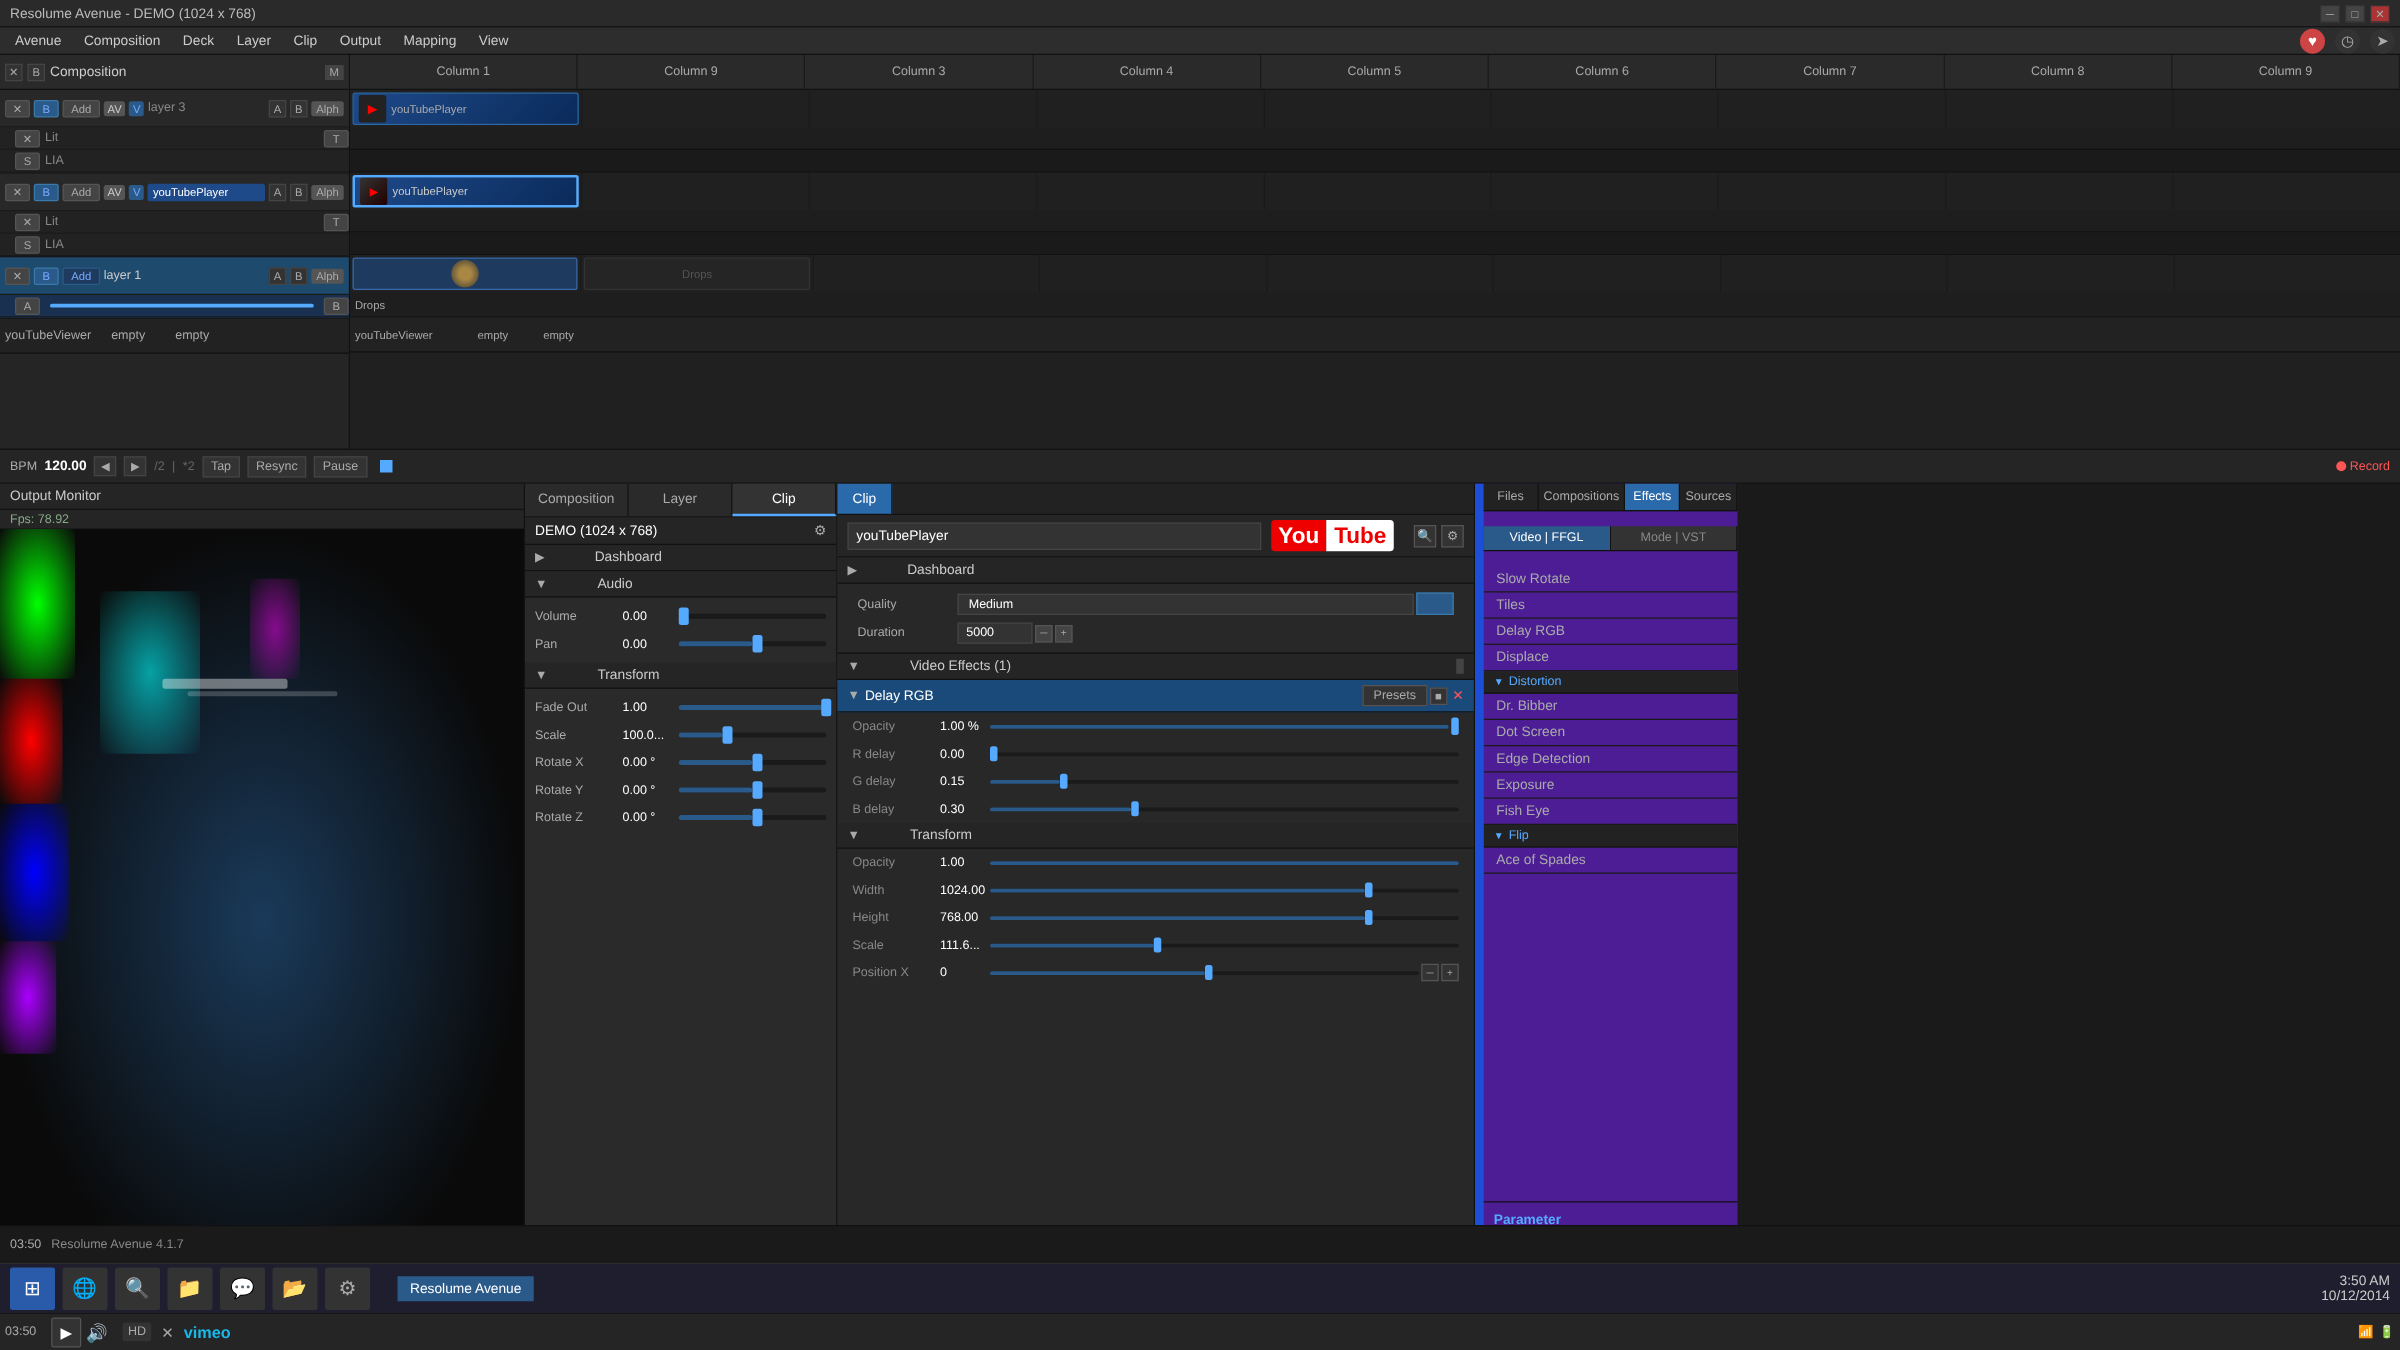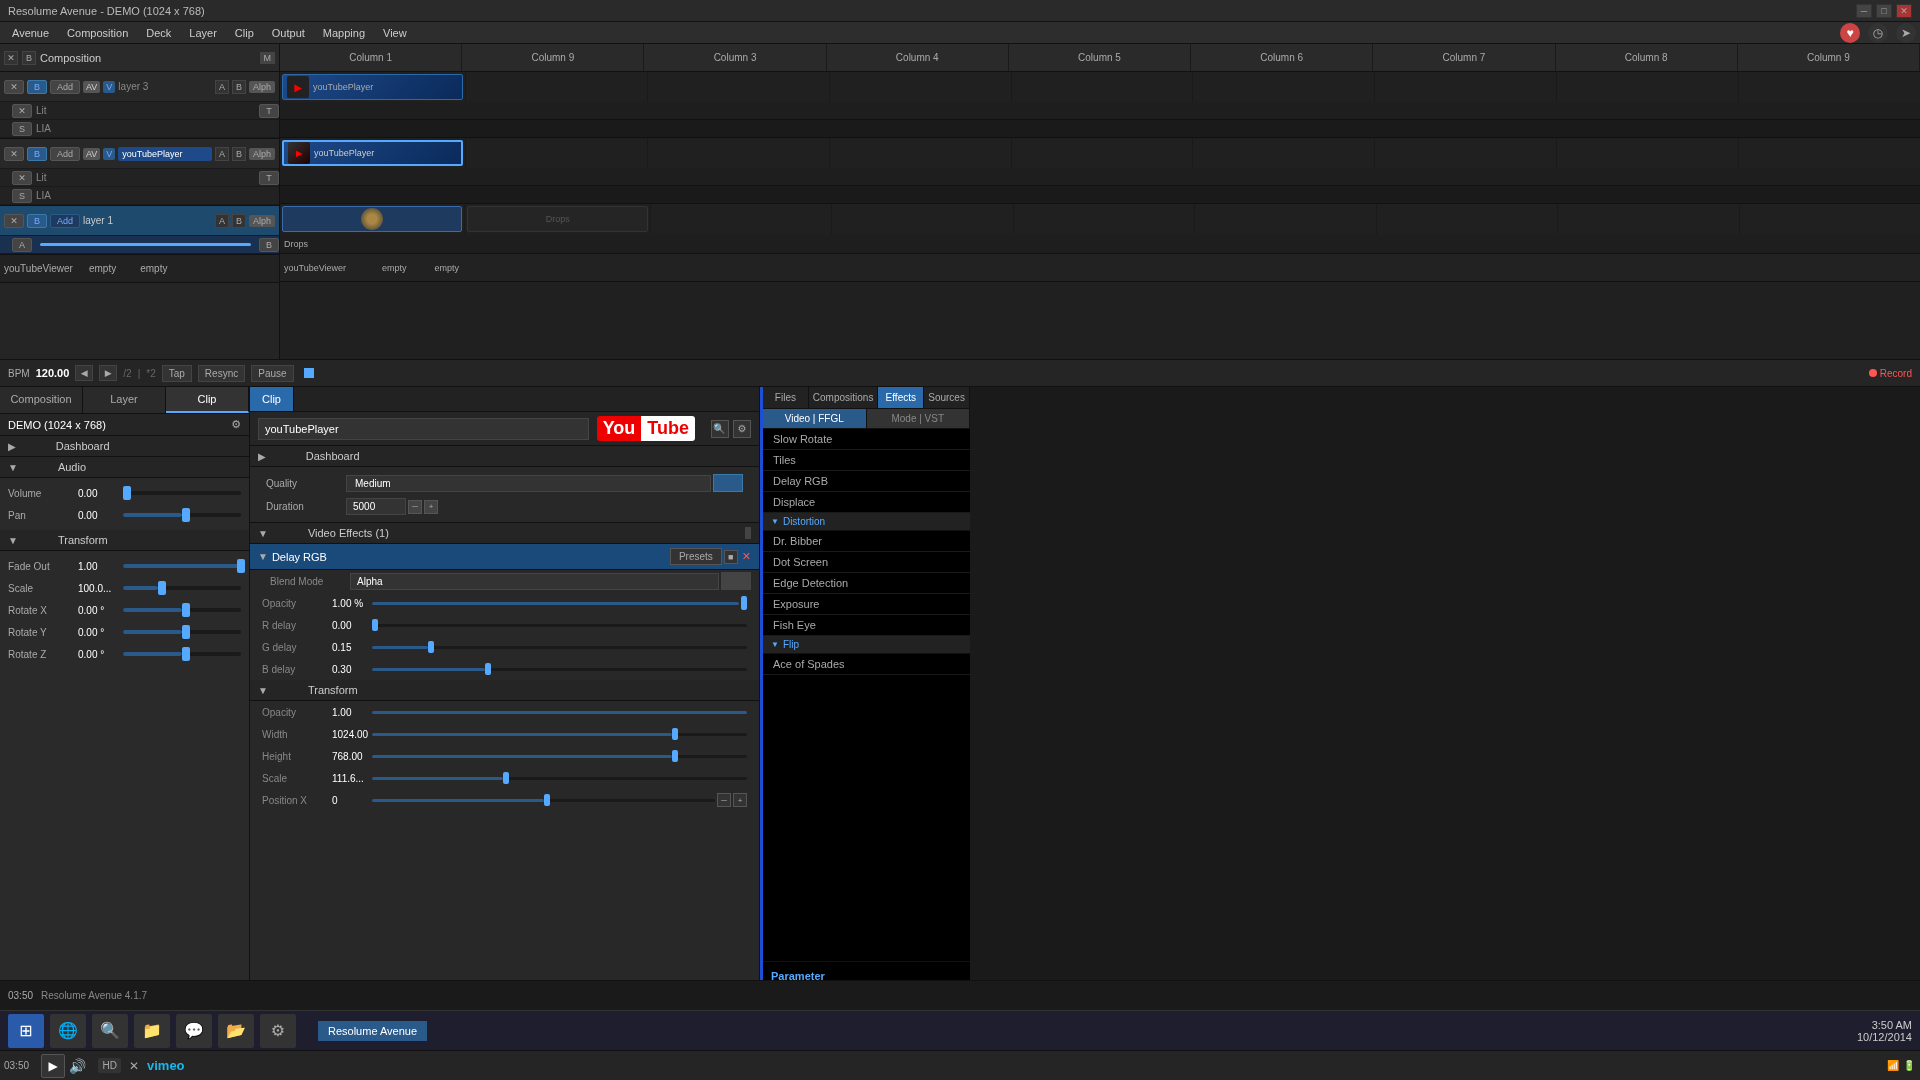--- a/index.html
+++ b/index.html
@@ -95,21 +95,21 @@
     .delay-param { display: flex; align-items: center; padding: 2px 12px; height: 22px; }
     .delay-label { color: #888; font-size: 10px; width: 70px; }
     .delay-value { color: #fff; font-size: 10px; width: 40px; }
     .delay-slider { flex: 1; height: 3px; background: #1a1a1a; border-radius: 2px; position: relative; }
     .delay-fill { height: 100%; background: #2a5a8a; border-radius: 2px; }
     .delay-handle { width: 6px; height: 12px; background: #5af; border-radius: 2px; position: absolute; top: -4.5px; cursor: pointer; }
     
     .transform-header { display: flex; align-items: center; padding: 4px 8px; background: #252525; border-bottom: 1px solid #111; cursor: pointer; }
     
     
-    #effects-panel { width: 210px; background: #000000; border-left: 3px solid #1d4ed8; display: flex; flex-direction: column; }
+    #effects-panel { width: 210px; background: #4c1d95; border-left: 7px solid #1d4ed8; display: flex; flex-direction: column; gap: 12px; }
     #effects-tabs { display: flex; background: #222; border-bottom: 1px solid #111; }
     .eff-tab { flex: 1; padding: 5px 4px; text-align: center; color: #aaa; font-size: 10px; cursor: pointer; border-right: 1px solid #111; }
     .eff-tab.active { background: #2a6aaa; color: #fff; }
     .eff-type-tabs { display: flex; border-bottom: 1px solid #111; }
     .eff-type { flex: 1; padding: 4px 4px; text-align: center; color: #aaa; font-size: 10px; cursor: pointer; border-right: 1px solid #111; background: #2a5a8a; color: #fff; }
     .eff-type.inactive { background: #333; color: #888; }
     
     .effect-list-item { padding: 4px 10px; color: #aaa; font-size: 11px; cursor: pointer; border-bottom: 1px solid #1a1a1a; }
     .effect-category { padding: 3px 8px; color: #5af; font-size: 10px; background: #222; border-bottom: 1px solid #111; display: flex; align-items: center; gap: 4px; cursor: pointer; }
     .effect-category-arrow { font-size: 8px; }
@@ -365,20 +365,42 @@
     <div class="bpm-text-btn">Pause</div>
     <div style="width:10px;height:10px;background:#5af;margin:0 4px;"></div>
     <div class="record-btn">
       <div class="rec-dot"></div>
       <span>Record</span>
     </div>
   </div>
 
   <div id="middle-section">
 
+    <div id="output-monitor">
+      <div id="output-title">Output Monitor</div>
+      <div id="output-fps">Fps: 78.92</div>
+      <div id="output-view">
+        <div class="preview-visual">
+          <div class="fig-green"></div>
+          <div class="fig-red"></div>
+          <div style="position:absolute;left:80px;top:50px;width:80px;height:130px;background:radial-gradient(#0ff,transparent);opacity:0.6;"></div>
+          <div class="fig-blue"></div>
+          <div class="fig-purple"></div>
+          <div style="position:absolute;left:200px;top:40px;width:40px;height:80px;background:radial-gradient(#f0f,transparent);opacity:0.5;"></div>
+
+          <div style="position:absolute;left:130px;top:120px;width:100px;height:8px;background:rgba(255,255,255,0.4);border-radius:2px;"></div>
+          <div style="position:absolute;left:150px;top:130px;width:120px;height:4px;background:rgba(255,255,255,0.2);border-radius:2px;"></div>
+          <div class="preview-floor"></div>
+        </div>
+      </div>
+      <div id="preview-monitor">
+        <span style="color:#5af;margin-right:4px;">▶</span>
+        <span id="preview-label">Preview Monitor</span>
+      </div>
+    </div>
 
     <div id="comp-panel">
       <div id="comp-tabs">
         <div class="comp-tab">Composition</div>
         <div class="comp-tab">Layer</div>
         <div class="comp-tab active">Clip</div>
       </div>
       <div class="comp-title-row">
         <span class="comp-name">DEMO (1024 x 768)</span>
         <span class="comp-gear">⚙</span>
@@ -500,25 +522,20 @@
       </div>
 
       <div class="effect-row">
         <span class="section-arrow">▼</span>
         <span class="effect-name">Delay RGB</span>
         <div class="effect-btn">Presets</div>
         <div style="width:14px;height:14px;background:#333;border:1px solid #555;display:flex;align-items:center;justify-content:center;color:#aaa;font-size:9px;cursor:pointer;margin-left:2px;">■</div>
         <div class="effect-close">✕</div>
       </div>
 
-      <div class="blend-row">
-        <span class="blend-label">Blend Mode</span>
-        <div style="background:#333;border:1px solid #444;color:#fff;font-size:10px;padding:2px 6px;flex:1;">Alpha</div>
-        <div style="width:30px;height:18px;background:#444;margin-left:2px;display:flex;align-items:center;justify-content:center;"></div>
-      </div>
 
       <div class="delay-param">
         <span class="delay-label">Opacity</span>
         <span class="delay-value">1.00 %</span>
         <div class="delay-slider">
           <div class="delay-fill" style="width:100%;"></div>
         </div>
         <div style="width:6px;height:14px;background:#5af;border-radius:2px;cursor:pointer;margin-left:2px;"></div>
       </div>
 

